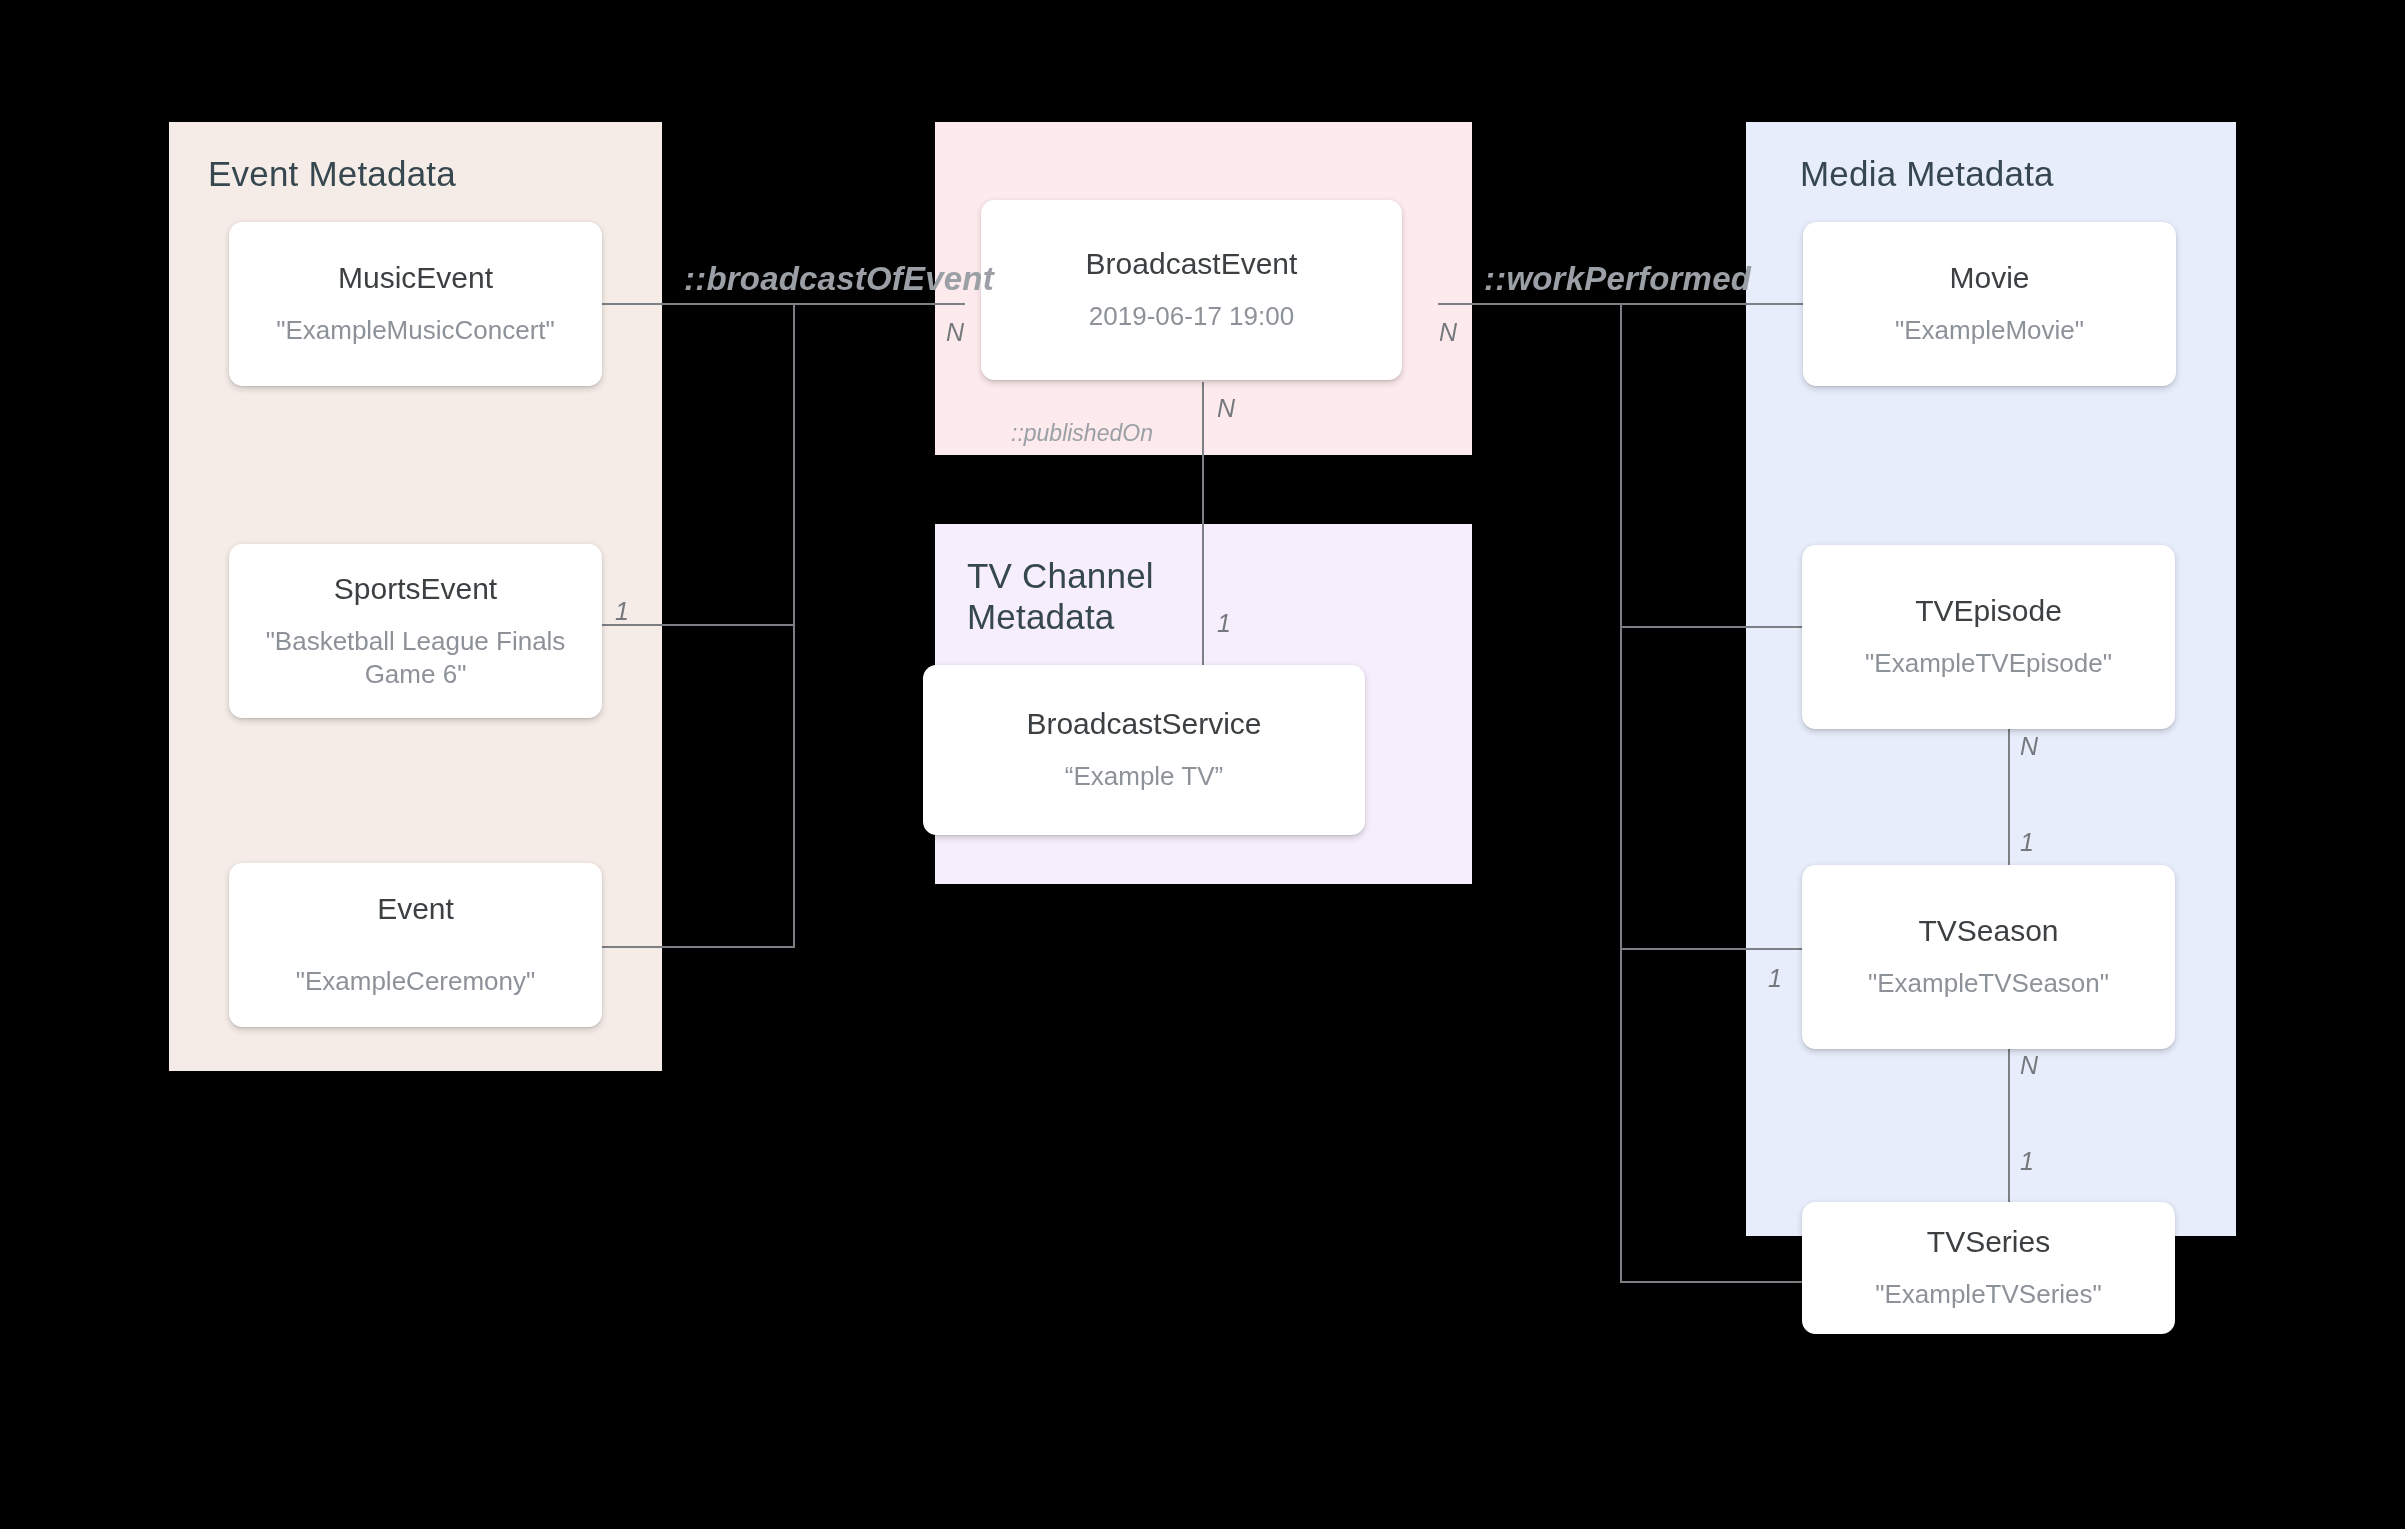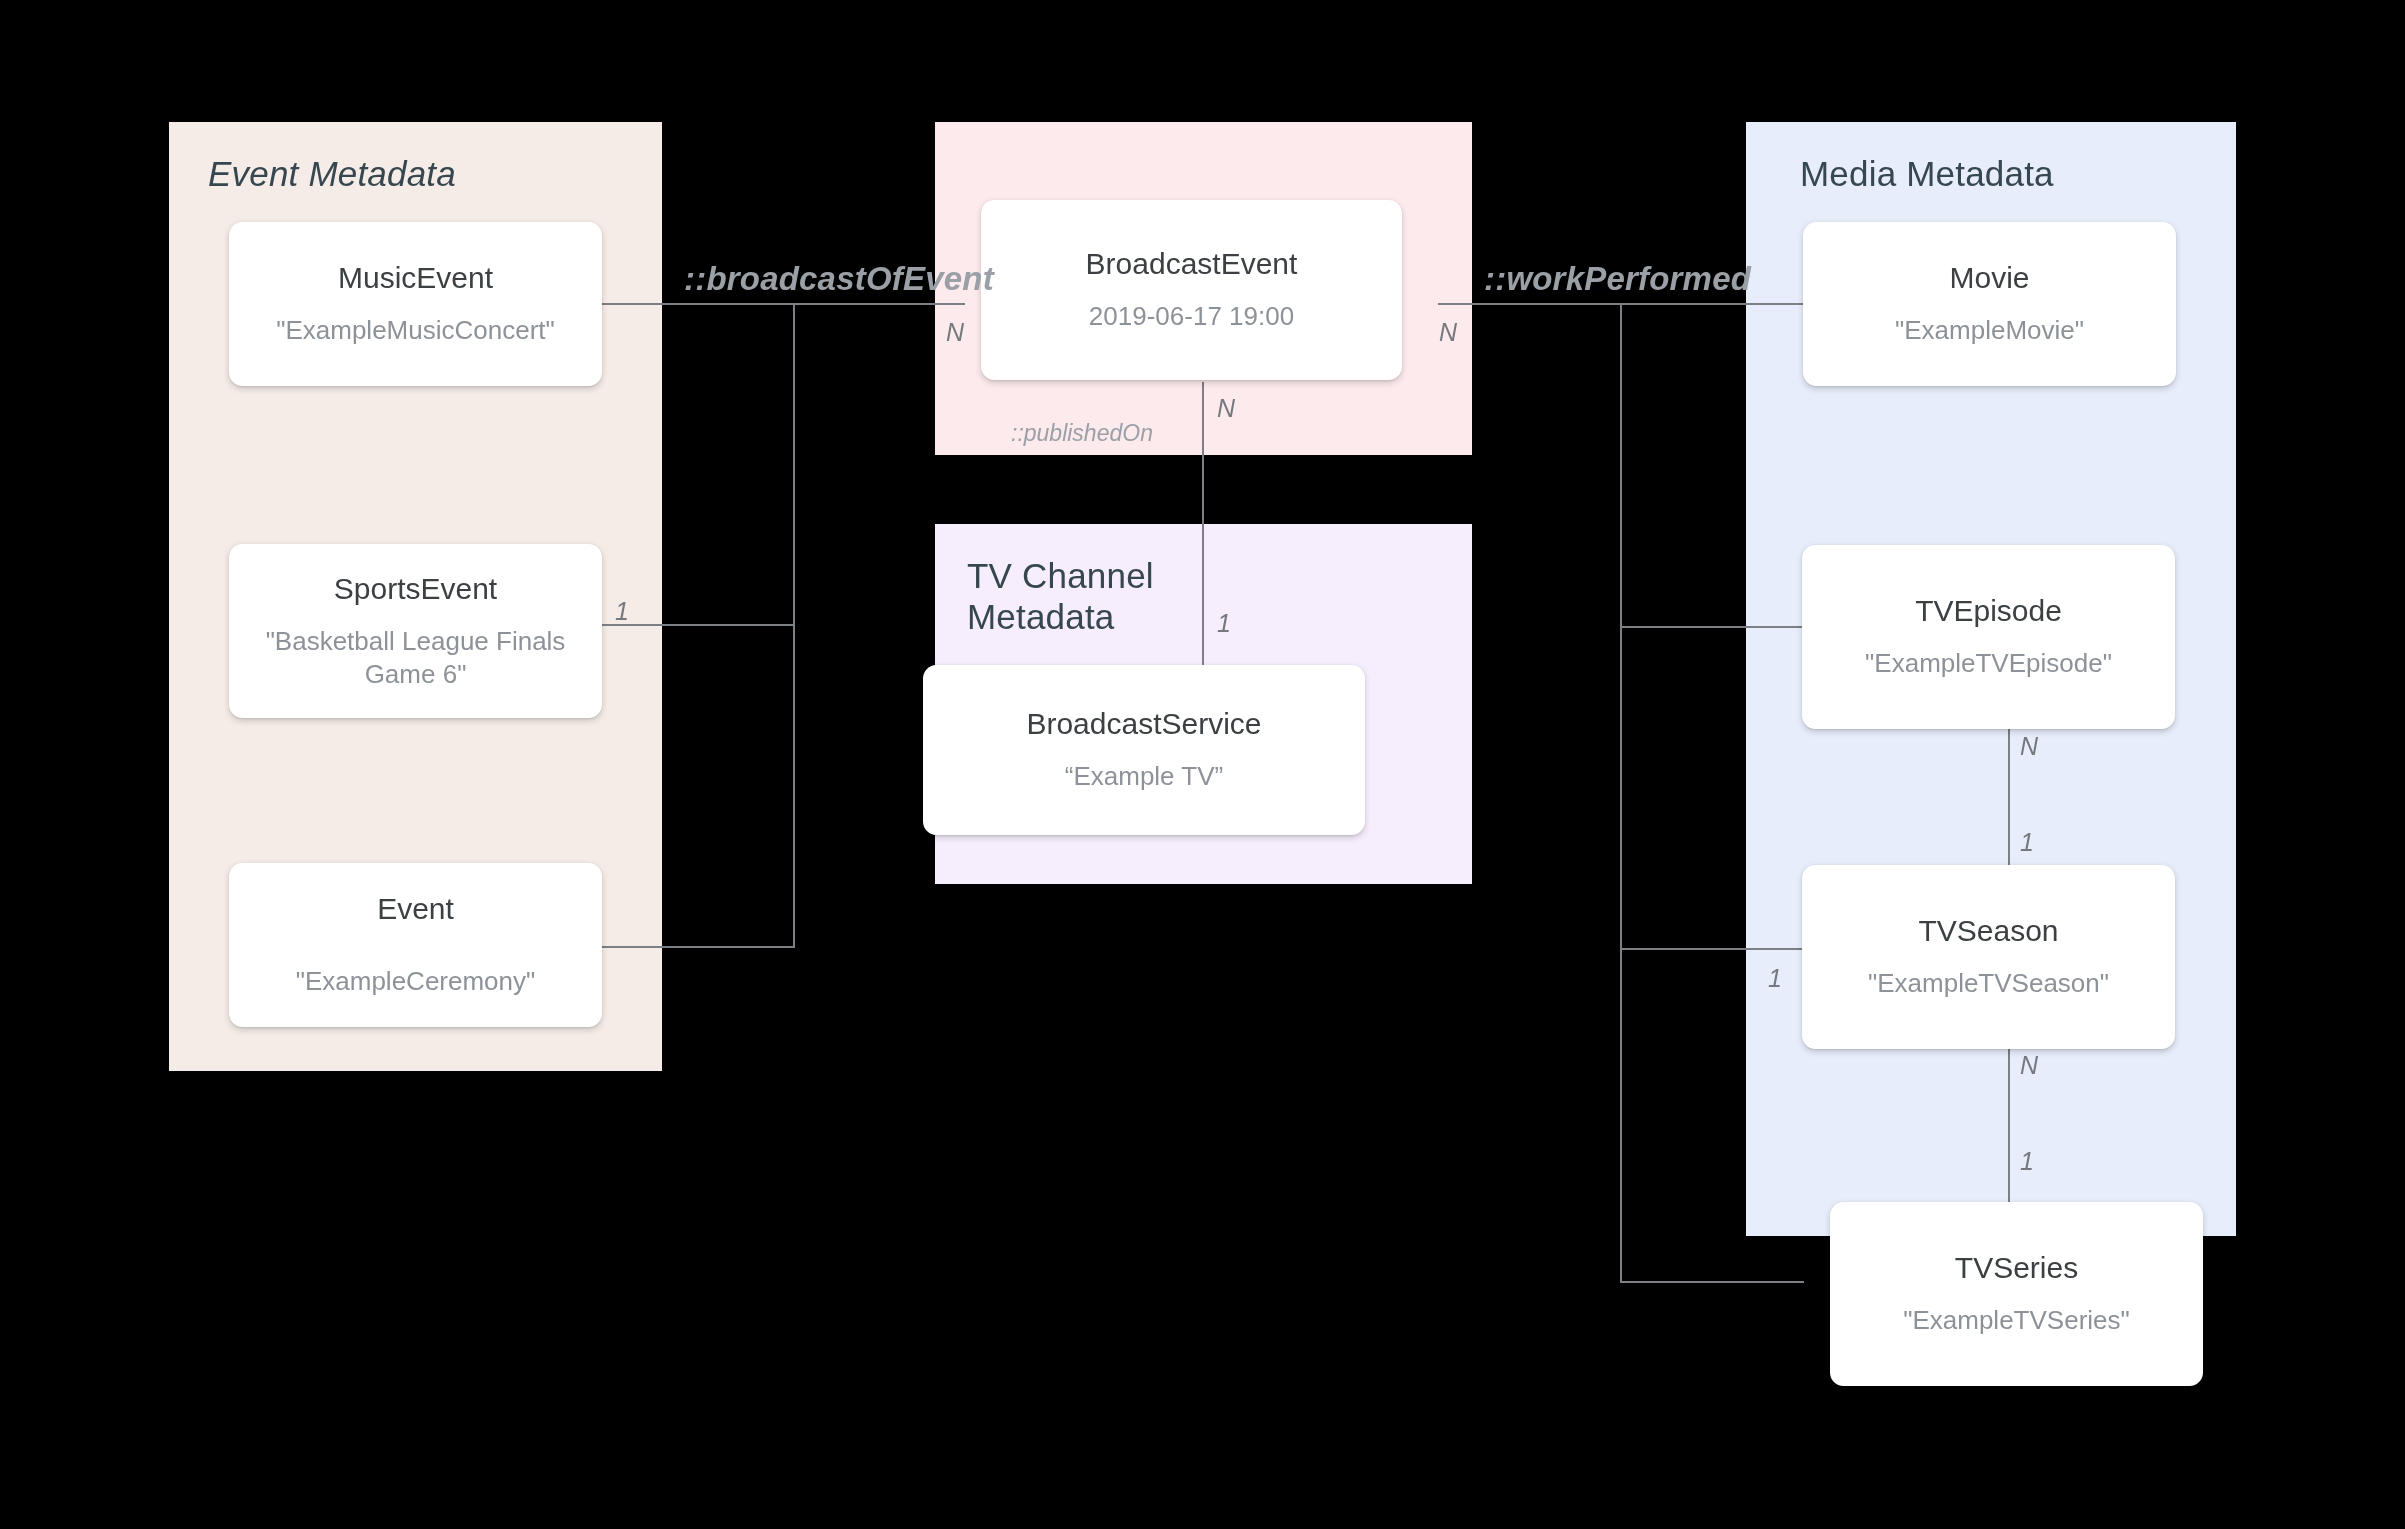--- a/index.html
+++ b/index.html
@@ -104,21 +104,21 @@
     z-index: 6;
     margin-top: 26px;
   }
 </style>
 </head>
 <body>
 
 <div id="stage">
 
   <div class="panel" id="panel-event">
-    <div class="panel-title" style="left:39px; top:31px;font-style:italic;">Event Metadata</div>
+    <div class="panel-title" style="left:39px; top:31px;">Event Metadata</div>
   </div>
 
   <div class="panel" id="panel-broadcast"></div>
 
   <div class="panel" id="panel-tvchannel">
     <div class="panel-title" style="left:32px; top:31px;">TV Channel
 Metadata</div>
   </div>
 
   <div class="panel" id="panel-media">
@@ -176,21 +176,21 @@
   <div class="card" style="left:1802px; top:545px; width:373px; height:184px;">
     <div class="card-type">TVEpisode</div>
     <div class="card-value">"ExampleTVEpisode"</div>
   </div>
 
   <div class="card" style="left:1802px; top:865px; width:373px; height:184px;">
     <div class="card-type">TVSeason</div>
     <div class="card-value">"ExampleTVSeason"</div>
   </div>
 
-  <div class="card" style="left:1802px; top:1202px; width:373px; height:184px;margin-left:28px;">
+  <div class="card" style="left:1802px; top:1202px; width:373px; height:132px;">
     <div class="card-type">TVSeries</div>
     <div class="card-value">"ExampleTVSeries"</div>
   </div>
 
   <div class="rel-label" style="left:684px; top:260px;">::broadcastOfEvent</div>
 
   <div class="rel-label" style="left:1484px; top:260px;">::workPerformed</div>
 
   <div class="pub-label" style="left:1011px; top:394px;">::publishedOn</div>
 

